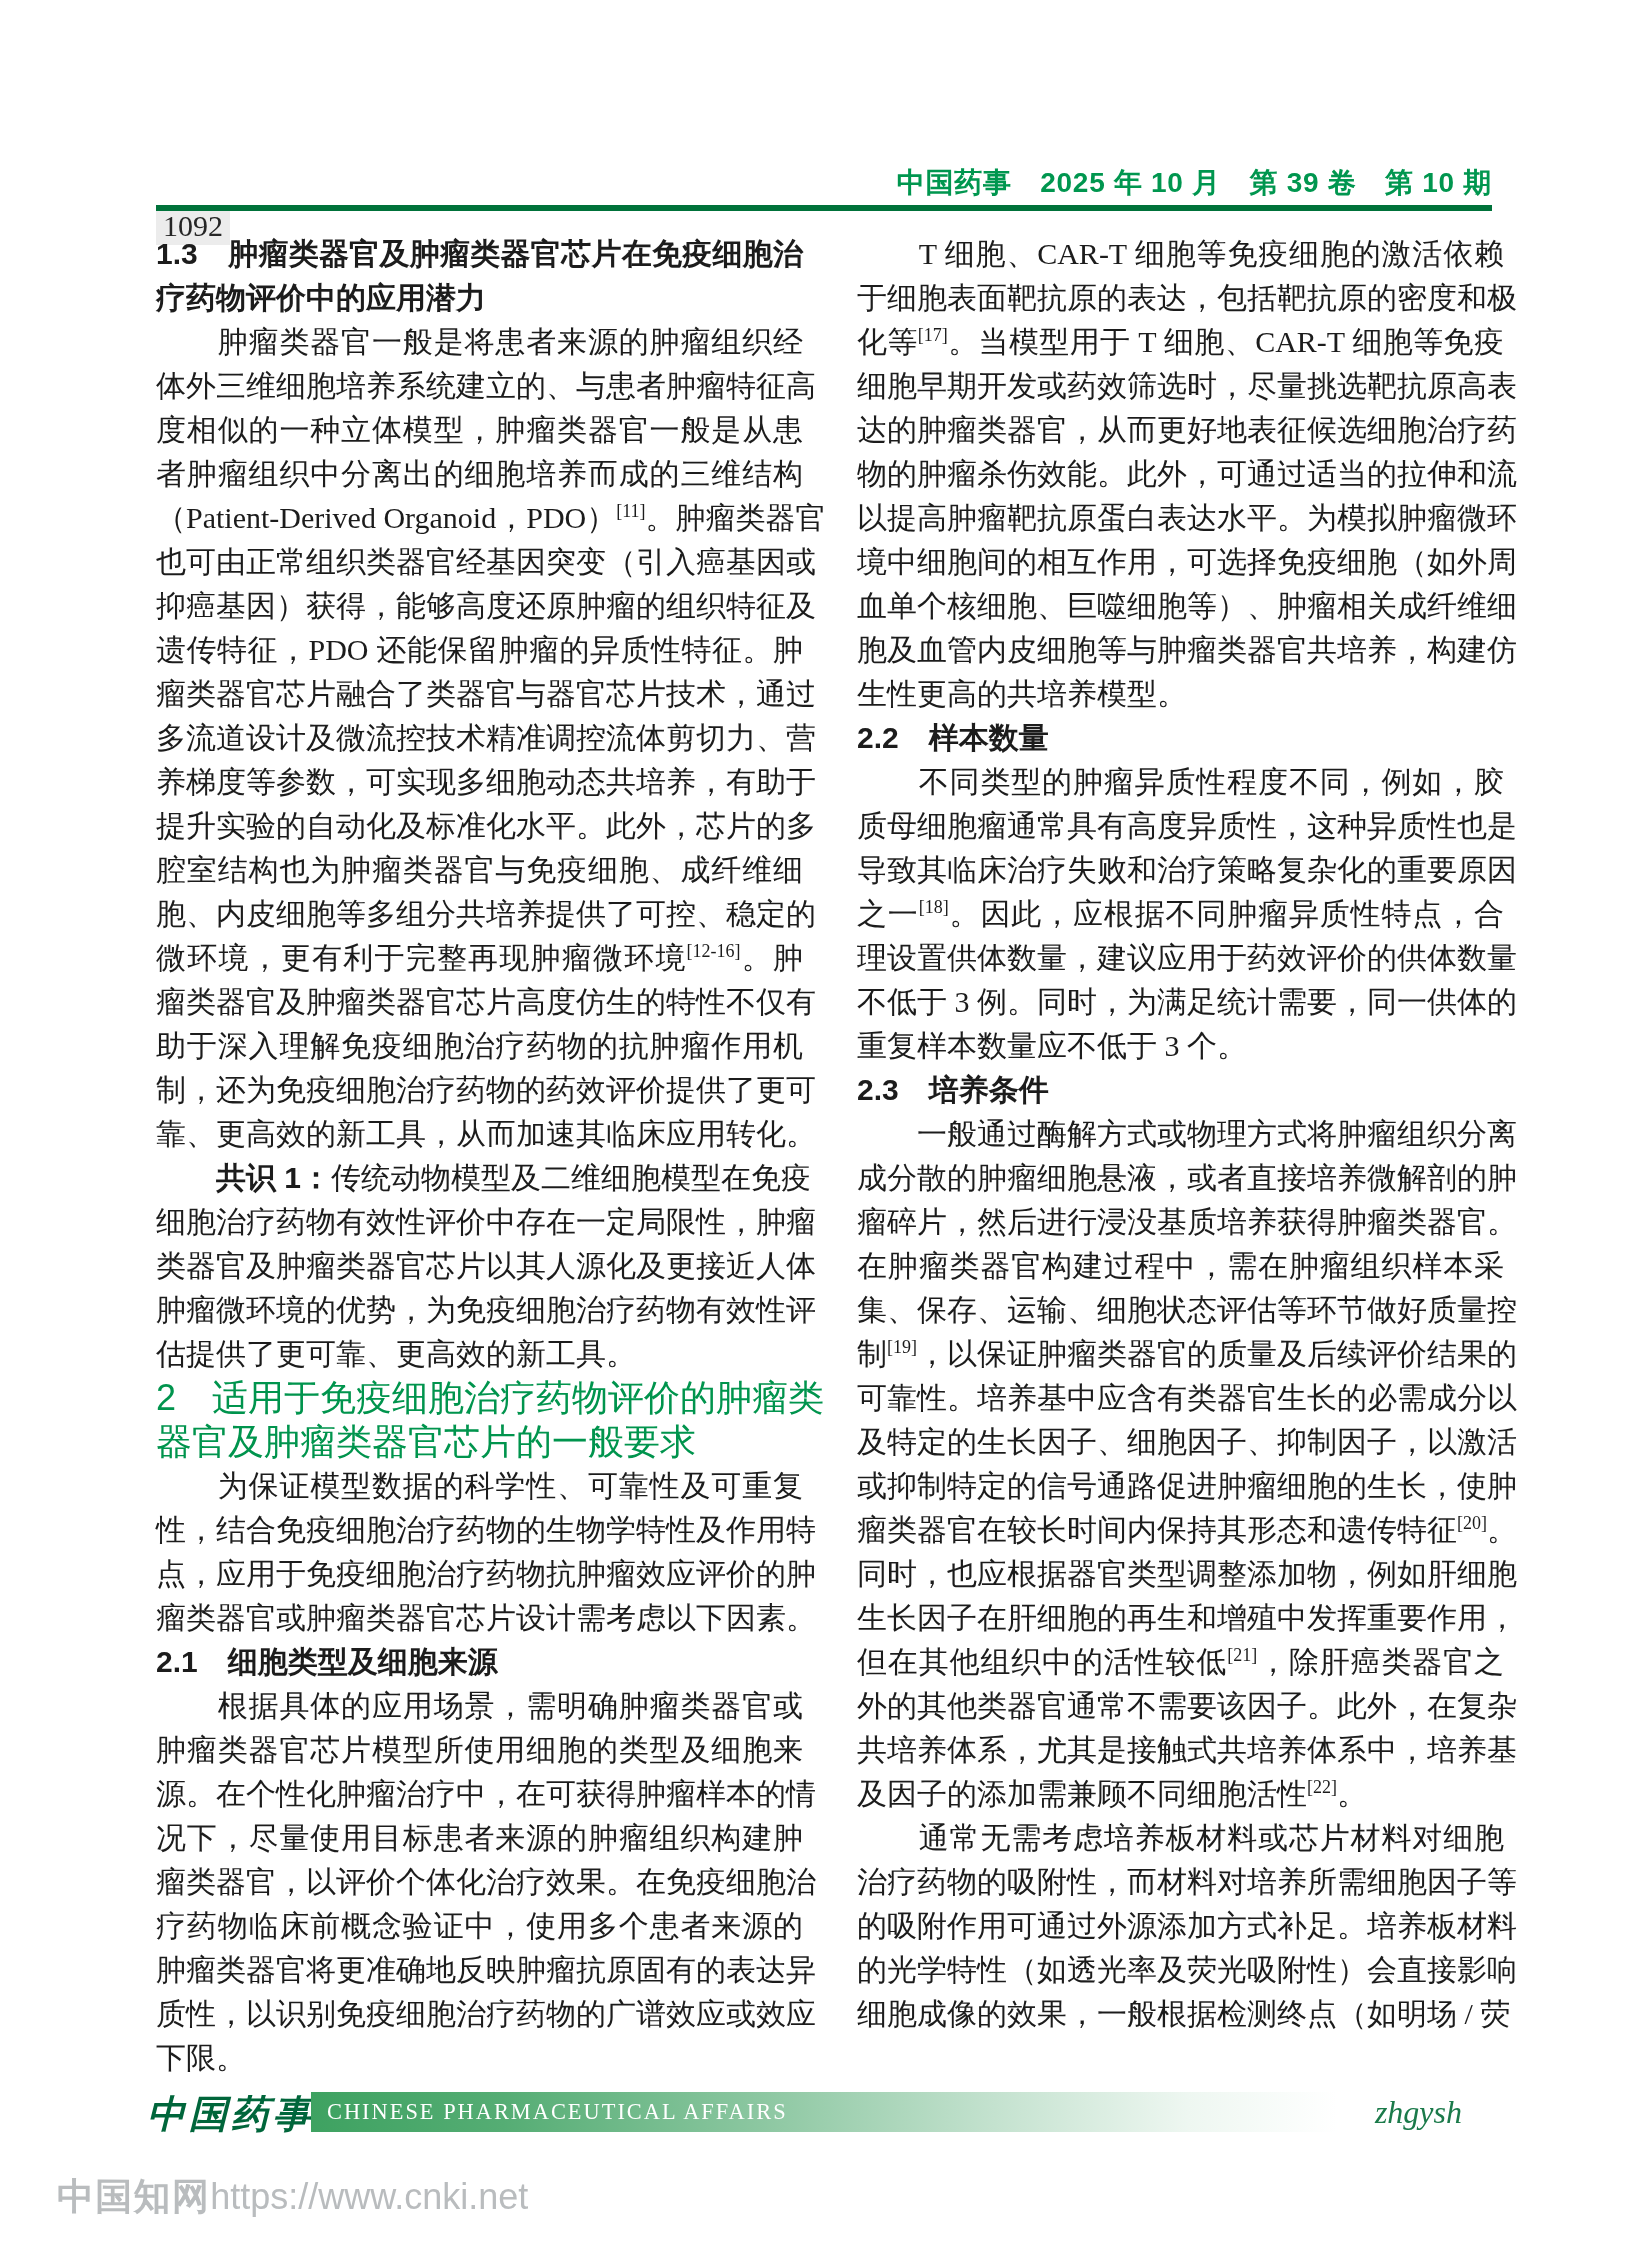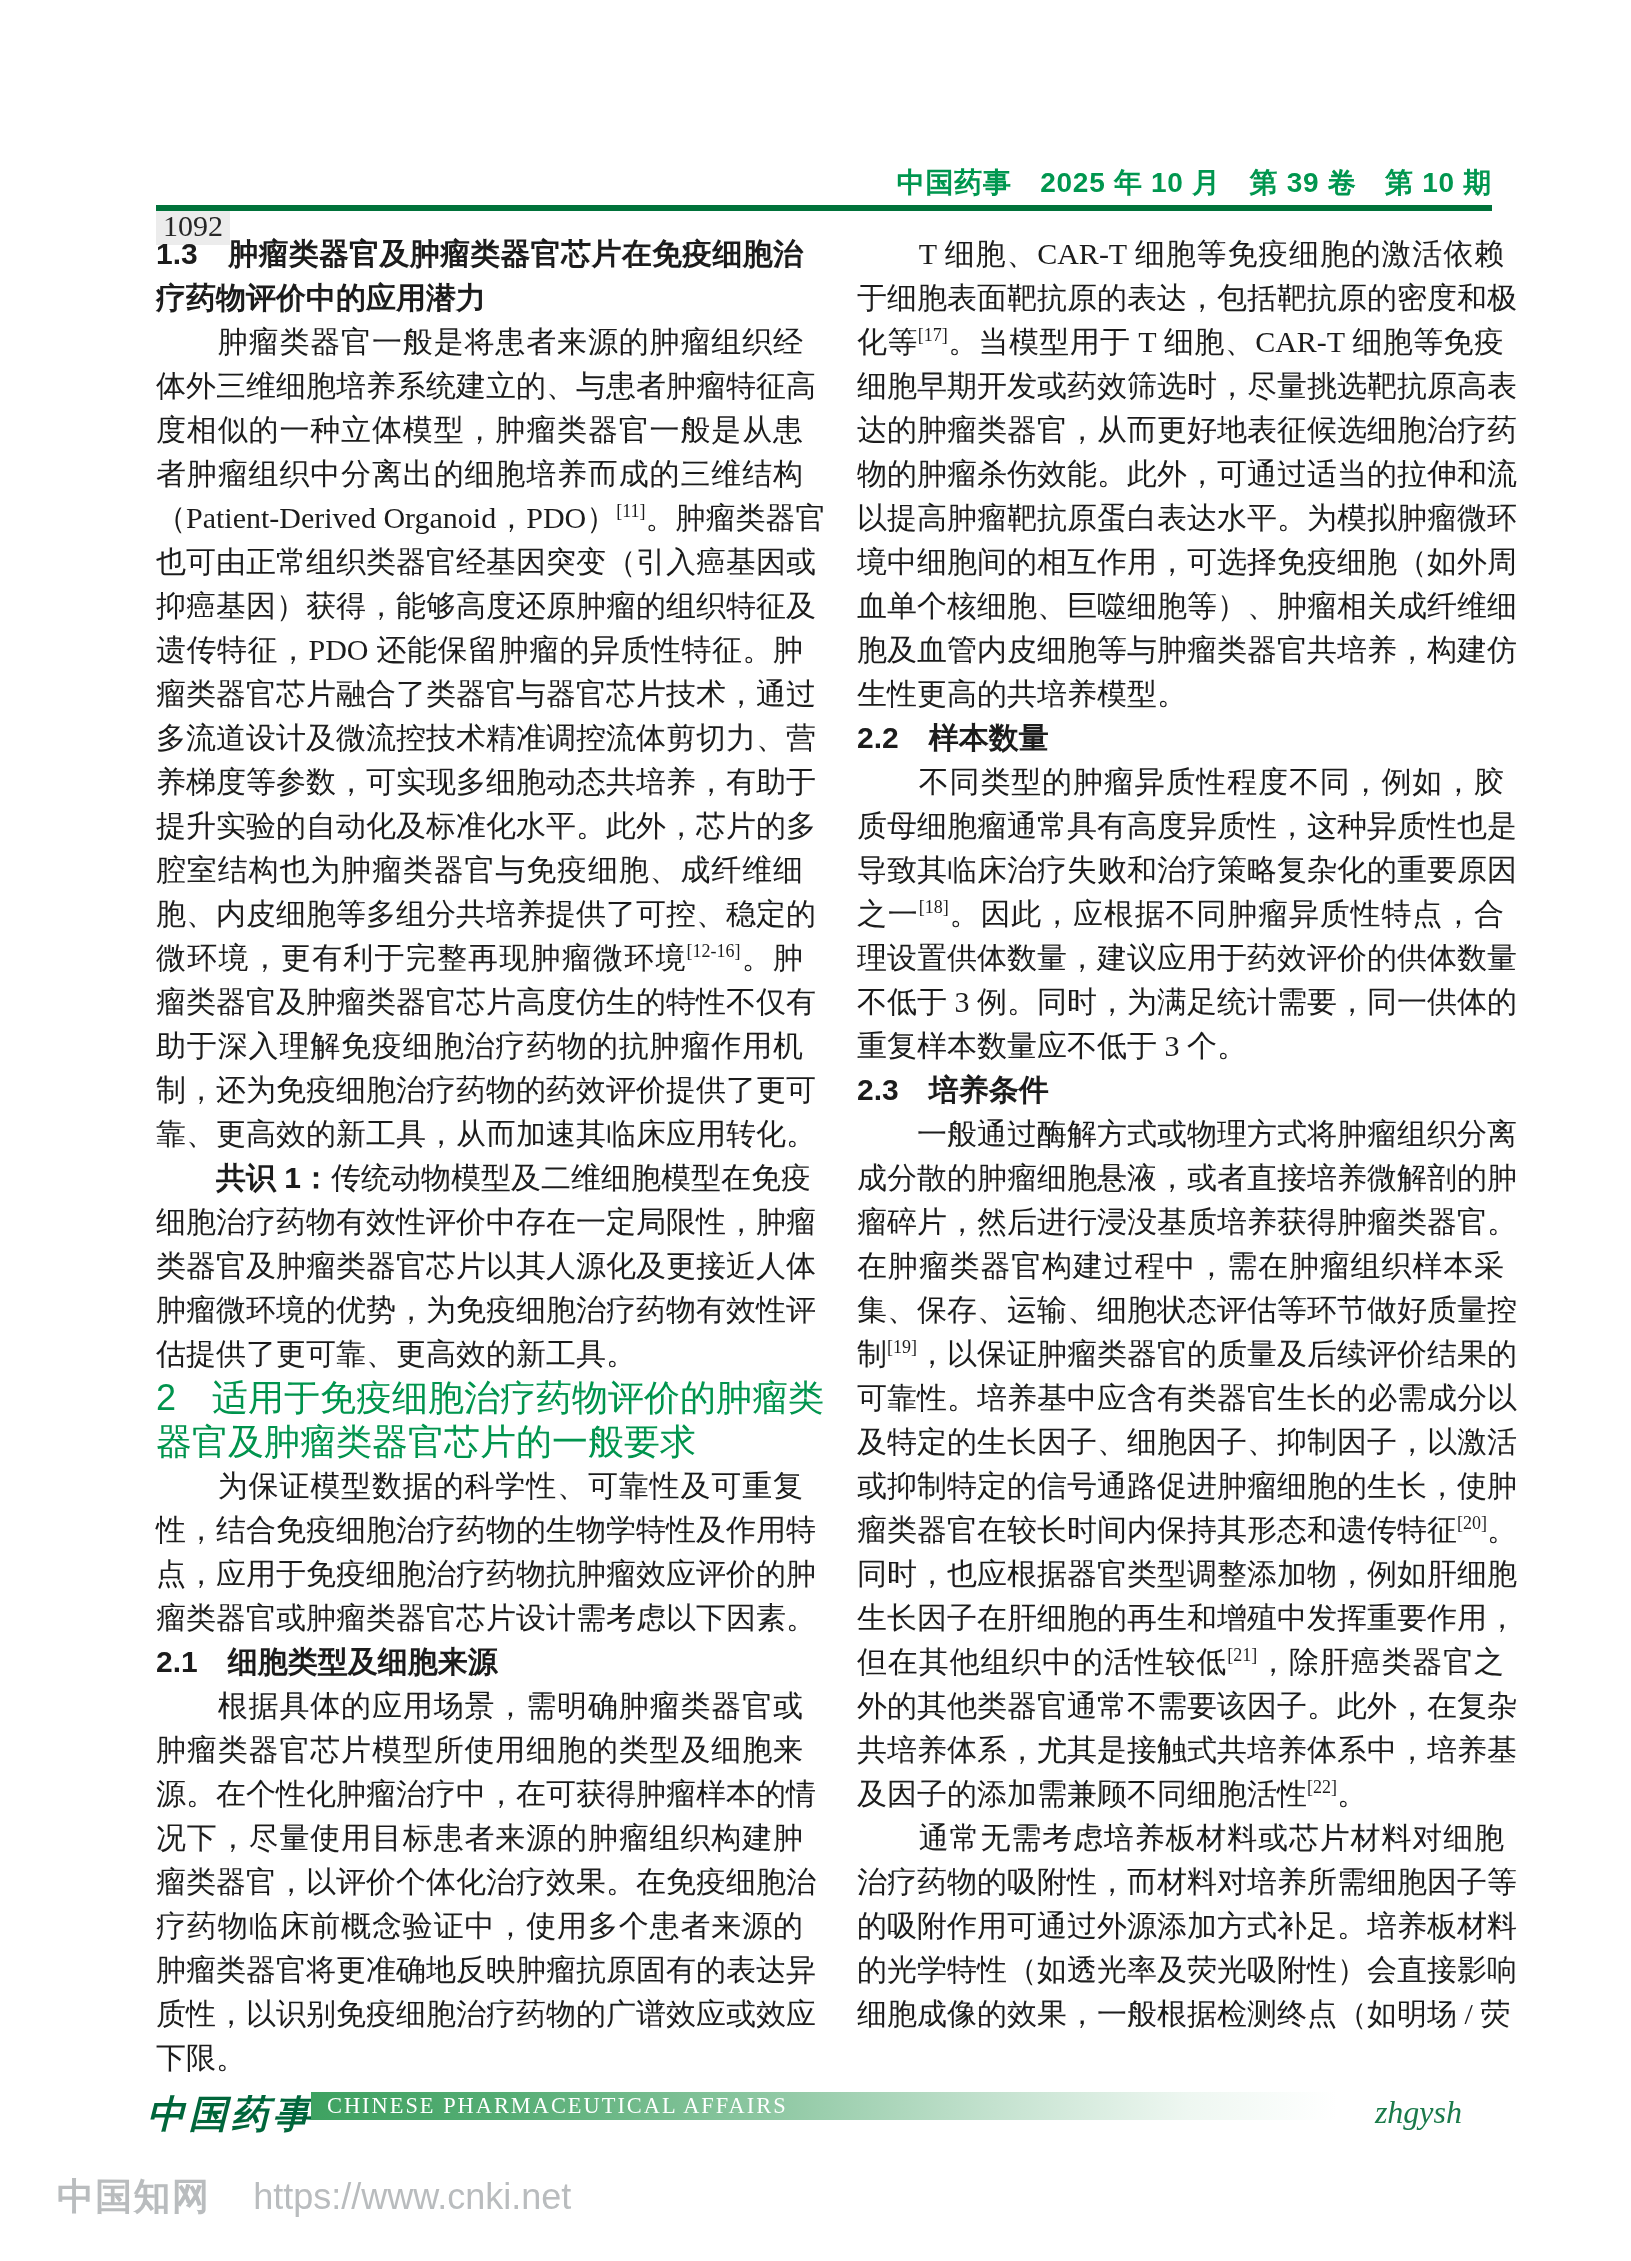--- a/index.html
+++ b/index.html
@@ -67,42 +67,42 @@
     position:absolute;left:147px;top:2086px;
     width:164px;height:57px;
     font-size:38px;line-height:57px;
     font-style:italic;font-weight:bold;
     letter-spacing:4px;
     color:var(--green-logo,#00663b);
     white-space:nowrap;
   }
   .footer-banner{
     position:absolute;left:311px;top:2092px;
-    width:1069px;height:28px;
+    width:1069px;height:40px;
     background:linear-gradient(to right,
       #3ea261 0%, #55ad74 18%, #8cc7a1 42%,
       #c4e2cf 64%, #eef7f1 82%, #ffffff 96%);
     display:flex;align-items:center;
   }
   .banner-title{
     color:#ffffff;font-size:22.4px;
     letter-spacing:2px;padding-left:16px;
     font-family:"Liberation Serif",serif;
     white-space:nowrap;
   }
   .journal-abbr{
     position:absolute;right:170px;top:2094px;
     font-style:italic;font-size:32px;
     font-family:"Liberation Serif",serif;
     color:var(--green-abbr,#1b7a4a);
   }
   
   .watermark{
     position:absolute;left:57px;top:2172px;
-    display:flex;gap:43px;align-items:baseline;
+    display:flex;align-items:baseline;
     color:var(--watermark,#b9bcbe);
     font-family:"Liberation Sans",sans-serif;
     white-space:nowrap;
   }
   .watermark .wm-site{font-size:37px;font-weight:bold;letter-spacing:1.3px;}
   .watermark .wm-url{font-size:36px;}
 </style>
 </head>
 <body>
 

